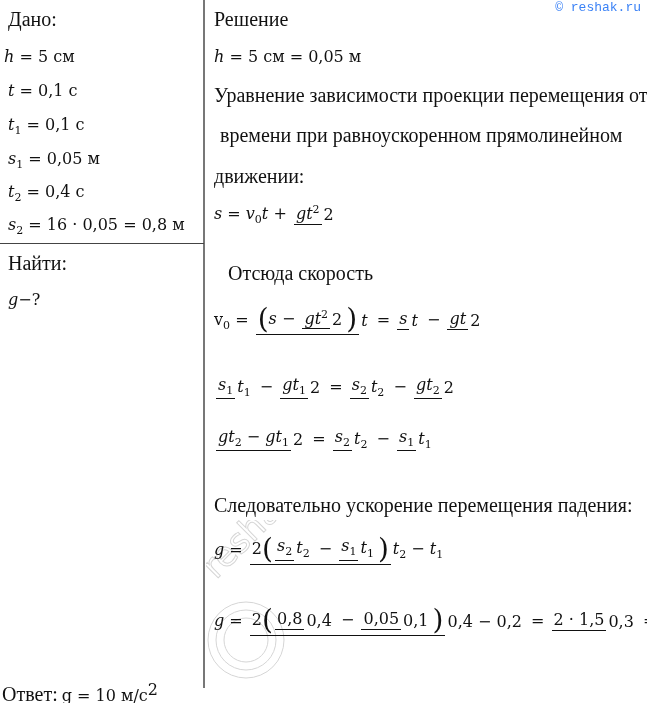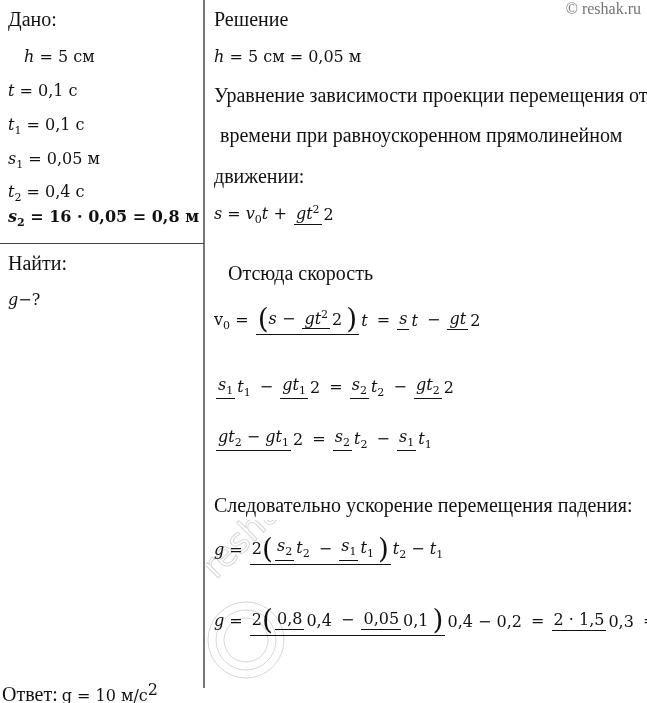--- a/index.html
+++ b/index.html
@@ -9,55 +9,55 @@
     .it { font-style: italic; }
     .abs { position: absolute; white-space: nowrap; }
     .vline { position: absolute; left: 203px; top: 0; width: 2px; height: 688px; background: #777; }
     .hline { position: absolute; left: 0; top: 243px; width: 204px; height: 1px; background: #444; }
     sub, sup { font-size: 11px; }
     .frac { display: inline-flex; flex-direction: row; align-items: center; vertical-align: middle; margin: 0 2px; }
     .frac .num { padding: 0 2px 1px; border-bottom: 1px solid #111; line-height: 1.1; }
     .frac .den { padding: 1px 2px 0; line-height: 1.1; }
     .paren { font-size: 28px; vertical-align: middle; font-weight: 200; line-height: 1; }
     .watermark { position: absolute; left: 206px; top: 520px; width: 170px; height: 170px; pointer-events: none; opacity: 0.35; }
-    .copyright { position: absolute; right: 6px; top: 0; font-family: Liberation Serif, serif; font-size: 16px; color: #737373; }
+    .copyright { position: absolute; right: 6px; top: 0; font-family: Liberation Mono, monospace; font-size: 13px; color: #3b82f6; }
   </style>
 </head>
 <body>
 
 <div class="vline"></div>
 <div class="hline"></div>
 
 <div class="copyright">© reshak.ru</div>
 
 <svg class="watermark" viewBox="0 0 170 170">
   <circle cx="40" cy="120" r="38" fill="none" stroke="#888" stroke-width="1"></circle>
   <circle cx="40" cy="120" r="30" fill="none" stroke="#888" stroke-width="1"></circle>
   <circle cx="40" cy="120" r="22" fill="none" stroke="#888" stroke-width="1"></circle>
   <text x="0" y="0" transform="translate(10,60) rotate(-45)" font-family="DejaVu Sans, sans-serif" font-size="34" fill="none" stroke="#888" stroke-width="1">reshak.ru</text>
 </svg>
 
 <div class="abs sans" style="left:8px; top:8px;">Дано:</div>
 
-<div class="abs serif" style="left:24px; top:47px;">
+<div class="abs serif" style="left:4px; top:47px;">
   <span class="it">h</span> <span>= 5 см</span>
 </div>
 <div class="abs serif" style="left:8px; top:81px;">
   <span class="it">t</span> <span>= 0,1 с</span>
 </div>
 <div class="abs serif" style="left:8px; top:115px;">
   <span class="it">t</span><sub>1</sub> <span>= 0,1 с</span>
 </div>
 <div class="abs serif" style="left:8px; top:149px;">
   <span class="it">s</span><sub>1</sub> <span>= 0,05 м</span>
 </div>
 <div class="abs serif" style="left:8px; top:182px;">
   <span class="it">t</span><sub>2</sub> <span>= 0,4 с</span>
 </div>
-<div class="abs serif" style="left:8px; top:207px;font-weight:bold;">
+<div class="abs serif" style="left:8px; top:215px;">
   <span class="it">s</span><sub>2</sub> <span>= 16 · 0,05 = 0,8 м</span>
 </div>
 
 <div class="abs sans" style="left:8px; top:252px;">Найти:</div>
 <div class="abs serif" style="left:8px; top:290px;">
   <span class="it">g</span><span>−?</span>
 </div>
 
 <div class="abs sans" style="left:214px; top:8px;">Решение</div>
 <div class="abs serif" style="left:214px; top:47px;">

